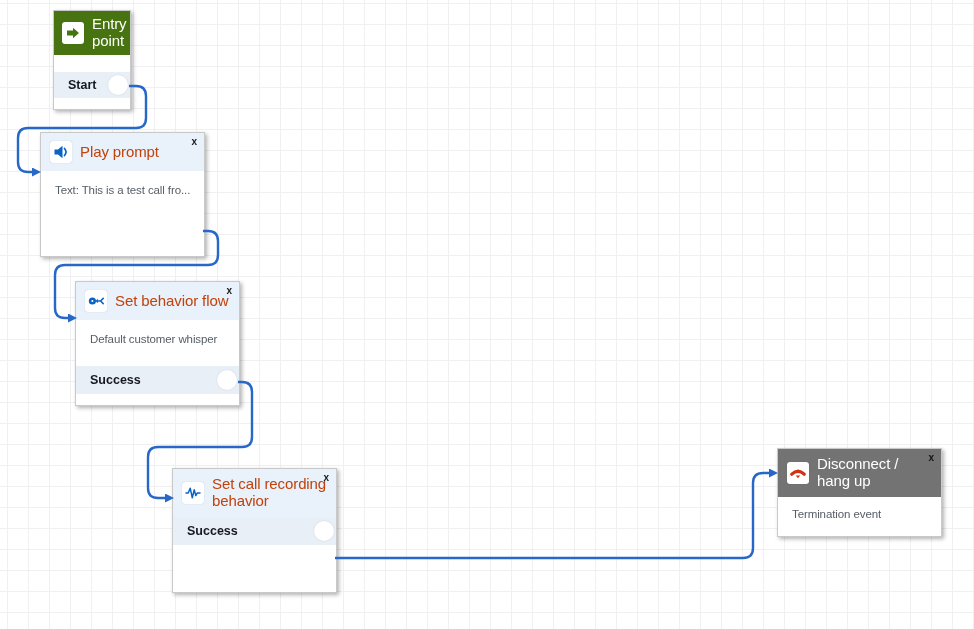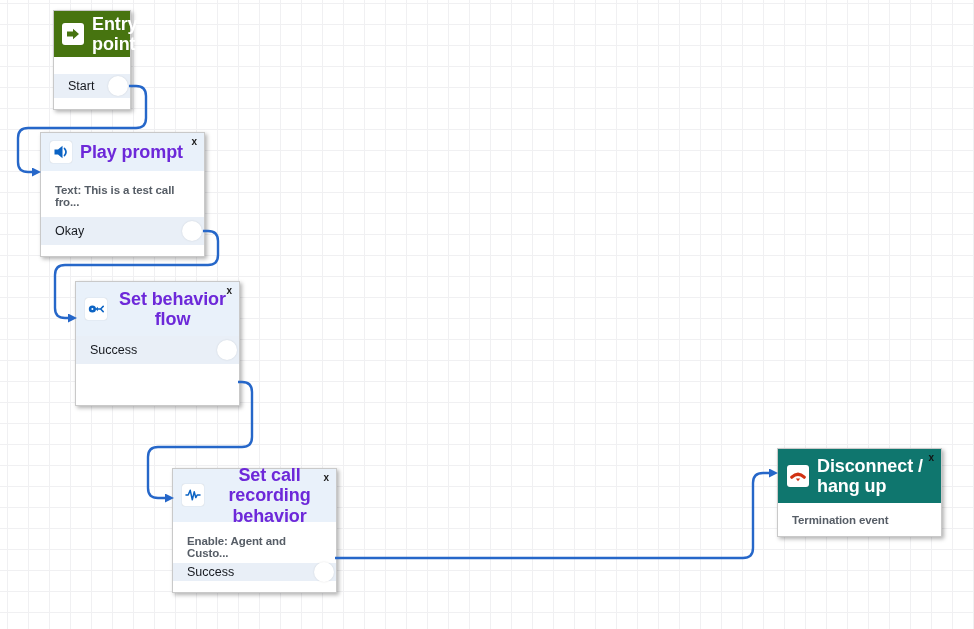--- a/index.html
+++ b/index.html
@@ -20,43 +20,43 @@
     background:#ffffff;border:1px solid #c9c9c9;
     box-shadow:2px 2px 4px rgba(0,0,0,.3);
     box-sizing:border-box;
   }
   .node-header{
     position:relative;display:flex;align-items:center;gap:8px;
     padding:7px 9px;box-sizing:border-box;min-height:38px;
   }
   .node-header.light{background:#e9f1fa;}
   .node-header.green{background:#477410;}
-  .node-header.dark{background:#0f766e;}
+  .node-header.dark{background:#737373;}
   .icon-box{
     width:22px;height:22px;flex:0 0 22px;background:#ffffff;border-radius:3px;
     display:flex;align-items:center;justify-content:center;
     box-shadow:0 0 1px rgba(0,0,0,.25);
   }
-  .node-title{font-size:18px;font-weight:700;line-height:1.12;letter-spacing:-.1px;}
-  .node-title.blue{color:#6d28d9;text-align:center;}
+  .node-title{font-size:15px;font-weight:400;line-height:1.12;letter-spacing:-.1px;}
+  .node-title.blue{color:#c2410c;}
   .node-title.white{color:#ffffff;}
   .close-x{
     position:absolute;top:2px;right:7px;font-size:10px;font-weight:700;
     color:#1b1b1b;cursor:pointer;line-height:1.4;
   }
   .node-header.dark .close-x{color:#121212;}
   .node-body{
-    flex:1;padding:13px 12px 4px 14px;font-size:11.5px;font-weight:700;
+    flex:1;padding:13px 12px 4px 14px;font-size:11.5px;font-weight:400;
     color:#565d66;letter-spacing:-.1px;
   }
   .node-output{
     position:relative;height:28px;margin:0 0 11px 0;background:#e9eff7;
     display:flex;align-items:center;padding-left:14px;box-sizing:border-box;
   }
-  .node-output .out-label{font-size:12.5px;font-weight:400;color:#16191f;}
+  .node-output .out-label{font-size:12.5px;font-weight:700;color:#16191f;}
   .port{
     position:absolute;right:2px;top:50%;transform:translateY(-50%);
     width:20px;height:20px;border-radius:50%;background:#ffffff;
     box-shadow:0 0 2px rgba(0,0,0,.12);
   }
   
   #n-entry{left:53px;top:10px;width:78px;height:100px;}
   #n-entry .node-header{min-height:44px;padding:6px 8px;}
   #n-play{left:40px;top:132px;width:165px;height:125px;}
   #n-whisper{left:75px;top:281px;width:165px;height:125px;}
@@ -104,56 +104,52 @@
       <span class="icon-box">
         <svg width="16" height="16" viewBox="0 0 16 16">
           <path d="M1.5 5.5 H5 L9.5 1.8 V14.2 L5 10.5 H1.5 z" fill="#0b63c4"></path>
           <path d="M11.5 4.5 Q14.5 8 11.5 11.5" stroke="#0b63c4" stroke-width="1.7" fill="none" stroke-linecap="round"></path>
         </svg>
       </span>
       <span class="node-title blue">Play prompt</span>
       <span class="close-x">x</span>
     </div>
     <div class="node-body">Text: This is a test call fro...</div>
-    <div class="node-output">
-      <span class="out-label">Okay</span>
-      <span class="port"></span>
-    </div>
   </div>
 
   <div class="node" id="n-whisper">
     <div class="node-header light">
       <span class="icon-box">
         <svg width="16" height="16" viewBox="0 0 16 16">
           <circle cx="4.4" cy="8" r="3.6" fill="#0b63c4"></circle>
           <circle cx="4.4" cy="8" r="1" fill="#ffffff"></circle>
           <path d="M12.6 8 H9.8 M12.6 8 L15.2 5.4 M12.6 8 L15.2 10.6" stroke="#0b63c4" stroke-width="1.5" fill="none" stroke-linecap="round"></path>
           <path d="M9.9 5.8 L7.4 8 L9.9 10.2 z" fill="#0b63c4"></path>
         </svg>
       </span>
       <span class="node-title blue">Set behavior flow</span>
       <span class="close-x">x</span>
     </div>
+    <div class="node-body">Default customer whisper</div>
     <div class="node-output">
       <span class="out-label">Success</span>
       <span class="port"></span>
     </div>
   </div>
 
   <div class="node" id="n-record">
     <div class="node-header light">
       <span class="icon-box">
         <svg width="16" height="16" viewBox="0 0 16 16">
           <path d="M1 8 H3.2 L5.2 3.2 L7.3 12.8 L9.2 4.8 L10.8 10.6 L12.2 8 H15" stroke="#0b63c4" stroke-width="1.5" fill="none" stroke-linejoin="round" stroke-linecap="round"></path>
         </svg>
       </span>
       <span class="node-title blue">Set call recording behavior</span>
       <span class="close-x">x</span>
     </div>
-    <div class="node-body">Enable: Agent and Custo...</div>
     <div class="node-output">
       <span class="out-label">Success</span>
       <span class="port"></span>
     </div>
   </div>
 
   <div class="node" id="n-disconnect">
     <div class="node-header dark">
       <span class="icon-box">
         <svg width="16" height="16" viewBox="0 0 16 16">

